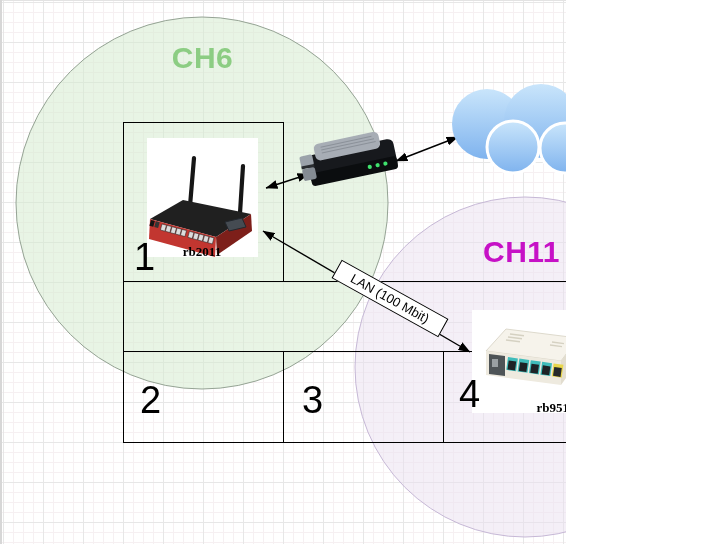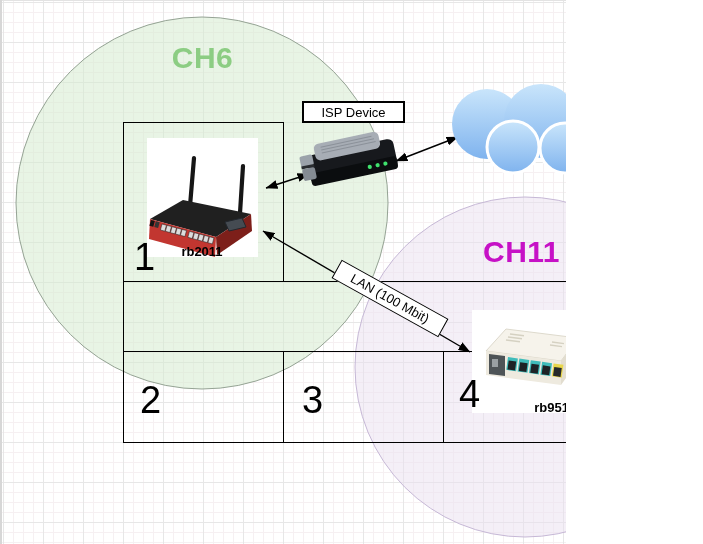--- a/index.html
+++ b/index.html
@@ -20,21 +20,21 @@
   svg.diagram{position:absolute;left:0;top:0;z-index:1;}
   .lbl{position:absolute;z-index:2;box-sizing:border-box;}
   .zone-title{font-weight:bold;font-size:30px;letter-spacing:0.5px;text-align:center;line-height:1;}
   .zone-title.ch6{left:150px;top:43px;width:105px;color:#8ccd83;}
   .zone-title.ch11{left:469px;top:221px;width:105px;color:#c611c6;margin-top:16px;}
   .cell-num{font-size:38px;color:#000;line-height:1;}
   .cell-num.n1{left:134px;top:238px;}
   .cell-num.n2{left:140px;top:381px;}
   .cell-num.n3{left:302px;top:381px;}
   .cell-num.n4{left:459px;top:375px;}
-  .device-label{font-weight:bold;font-size:13px;color:#000;text-align:center;line-height:1;}
+  .device-label{font-weight:bold;font-size:13px;color:#000;text-align:center;line-height:1;font-family:Liberation Serif, serif;}
   .device-label.rb2011{left:162px;top:245px;width:80px;}
   .device-label.rb951{left:489px;top:401px;width:80px;text-align:right;}
   .frame-label{background:#fff;border:2px solid #000;font-size:13px;color:#000;
     display:flex;align-items:center;justify-content:center;white-space:nowrap;}
   .frame-label.isp{left:302px;top:101px;width:103px;height:22px;}
   .frame-label.bandwidth{left:463px;top:100px;width:121px;height:21px;}
   .frame-label.lan{left:329px;top:288px;width:122px;height:21px;border-width:1.5px;
     transform:rotate(29deg);transform-origin:center;font-size:13px;}
 </style>
 </head>
@@ -145,21 +145,18 @@
   <div class="lbl zone-title ch11">CH11</div>
 
   <div class="lbl cell-num n1">1</div>
   <div class="lbl cell-num n2">2</div>
   <div class="lbl cell-num n3">3</div>
   <div class="lbl cell-num n4">4</div>
 
   <div class="lbl device-label rb2011">rb2011</div>
   <div class="lbl device-label rb951">rb951</div>
 
-  <div class="lbl frame-label isp">
-    <span>ISP Device</span>
-  </div>
   <div class="lbl frame-label lan">
     <span>LAN (100 Mbit)</span>
   </div>
 
   <div class="edge-left"></div>
 </div>
 
 </body></html>

